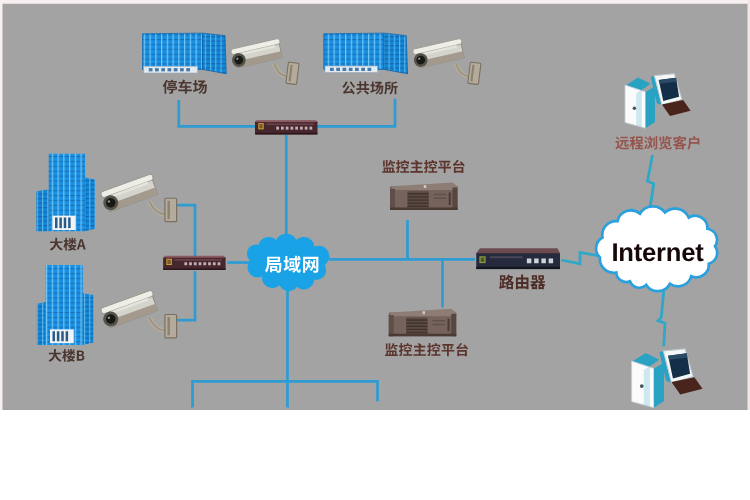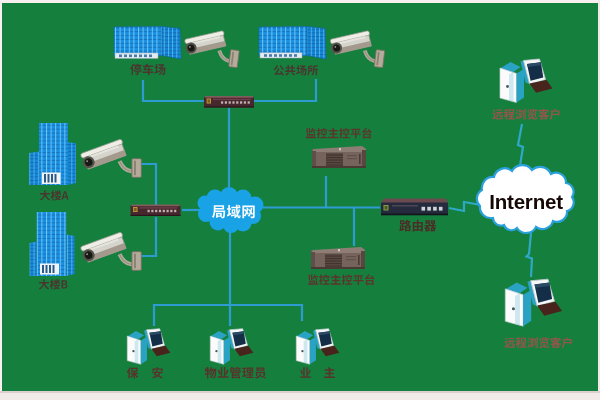--- a/index.html
+++ b/index.html
@@ -1,16 +1,16 @@
 <!DOCTYPE html>
 <html><head>
 <meta charset="utf-8">
 <style>
   html,body{margin:0;padding:0;background:#fff;}
-  #stage{position:relative;width:600px;height:400px;background:#15803d;overflow:hidden;
+  #stage{position:relative;width:600px;height:328px;background:#a3a3a3;overflow:hidden;
          font-family:"Liberation Sans", sans-serif;}
   svg{position:absolute;left:0;top:0;filter:blur(0.35px);}
 </style>
 </head>
 <body>
 <div id="stage">
 <svg width="600" height="400" viewBox="0 0 600 400">
   <defs>
     <pattern id="grid" width="4.6" height="3.9" patternUnits="userSpaceOnUse">
       <rect width="4.6" height="3.9" fill="#1b90e2"></rect>

